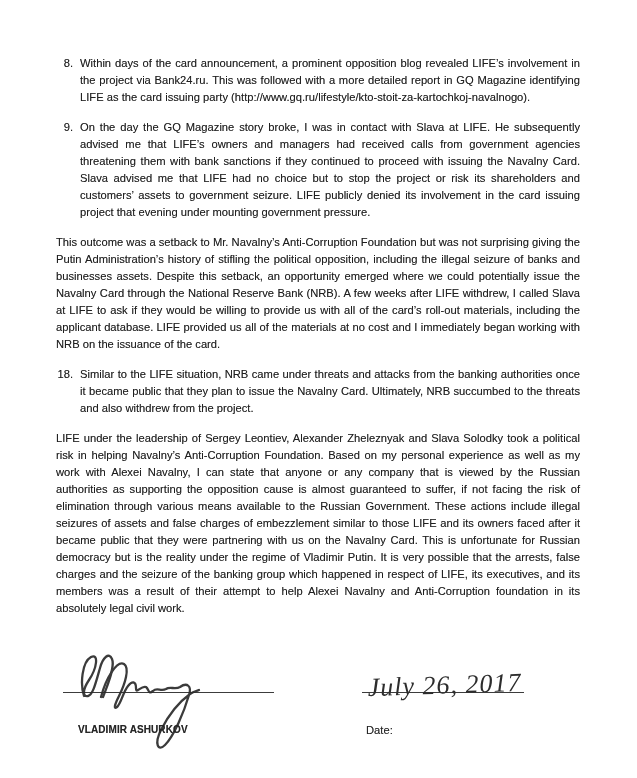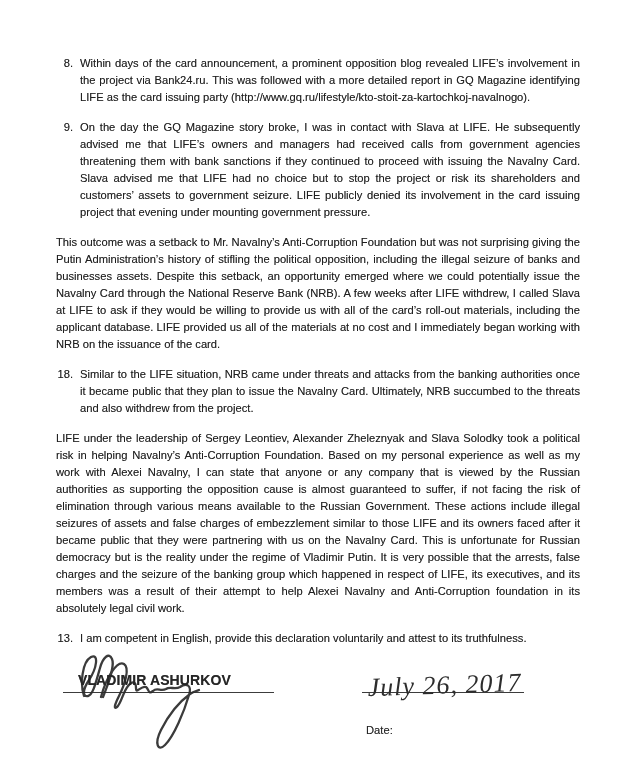--- a/index.html
+++ b/index.html
@@ -32,22 +32,22 @@
   .para .ptext {
     flex:1;
     text-align:justify;
   }
   
   .sig-line {
     position:absolute; left:63px; top:692px; width:211px;
     border-top:1.6px solid #3c3c3c;
   }
   .sig-name {
-    position:absolute; left:78px; top:672px;
-    font-size:14px; font-weight:bold; color:#262626;
+    position:absolute; left:78px; top:724px;
+    font-size:10px; font-weight:bold; color:#262626;
     letter-spacing:0.1px;
     text-shadow:0 0 0.5px rgba(20,20,20,0.5);
   }
   .sig-svg { position:absolute; left:76px; top:650px; }
   .date-line {
     position:absolute; left:362px; top:692px; width:162px;
     border-top:1.6px solid #3c3c3c;
   }
   .date-label {
     position:absolute; left:366px; top:724px;
@@ -86,24 +86,20 @@
 
     <div class="para">
       <span class="num">18.</span>
       <span class="ptext">Similar to the LIFE situation, NRB came under threats and attacks from the banking authorities once it became public that they plan to issue the Navalny Card. Ultimately, NRB succumbed to the threats and also withdrew from the project.</span>
     </div>
 
     <div class="para">
       <span class="ptext">LIFE under the leadership of Sergey Leontiev, Alexander Zheleznyak and Slava Solodky took a political risk in helping Navalny’s Anti-Corruption Foundation.  Based on my personal experience as well as my work with Alexei Navalny, I can state that anyone or any company that is viewed by the Russian authorities as supporting the opposition cause is almost guaranteed to suffer, if not facing the risk of elimination through various means available to the Russian Government.  These actions include illegal seizures of assets and false charges of embezzlement similar to those LIFE and its owners faced after it became public that they were partnering with us on the Navalny Card.  This is unfortunate for Russian democracy but is the reality under the regime of Vladimir Putin.  It is very possible that the arrests, false charges and the seizure of the banking group which happened in respect of LIFE, its executives, and its members was a result of their attempt to help Alexei Navalny and Anti-Corruption foundation in its absolutely legal civil work.</span>
     </div>
 
-    <div class="para">
-      <span class="num">13.</span>
-      <span class="ptext">I am competent in English, provide this declaration voluntarily and attest to its truthfulness.</span>
-    </div>
 
   </div>
 
   <div class="sig-line"></div>
 
   <svg class="sig-svg" width="140" height="108" viewBox="0 0 140 108" role="img" aria-label="Handwritten signature of Vladimir Ashurkov">
     <g fill="none" stroke="#2b2b2b" stroke-width="2.3" stroke-linecap="round" stroke-linejoin="round" opacity="0.92">
       <path d="M 8 46
                C 4 34, 6 12, 15 7
                C 23 3, 21 18, 13 30

